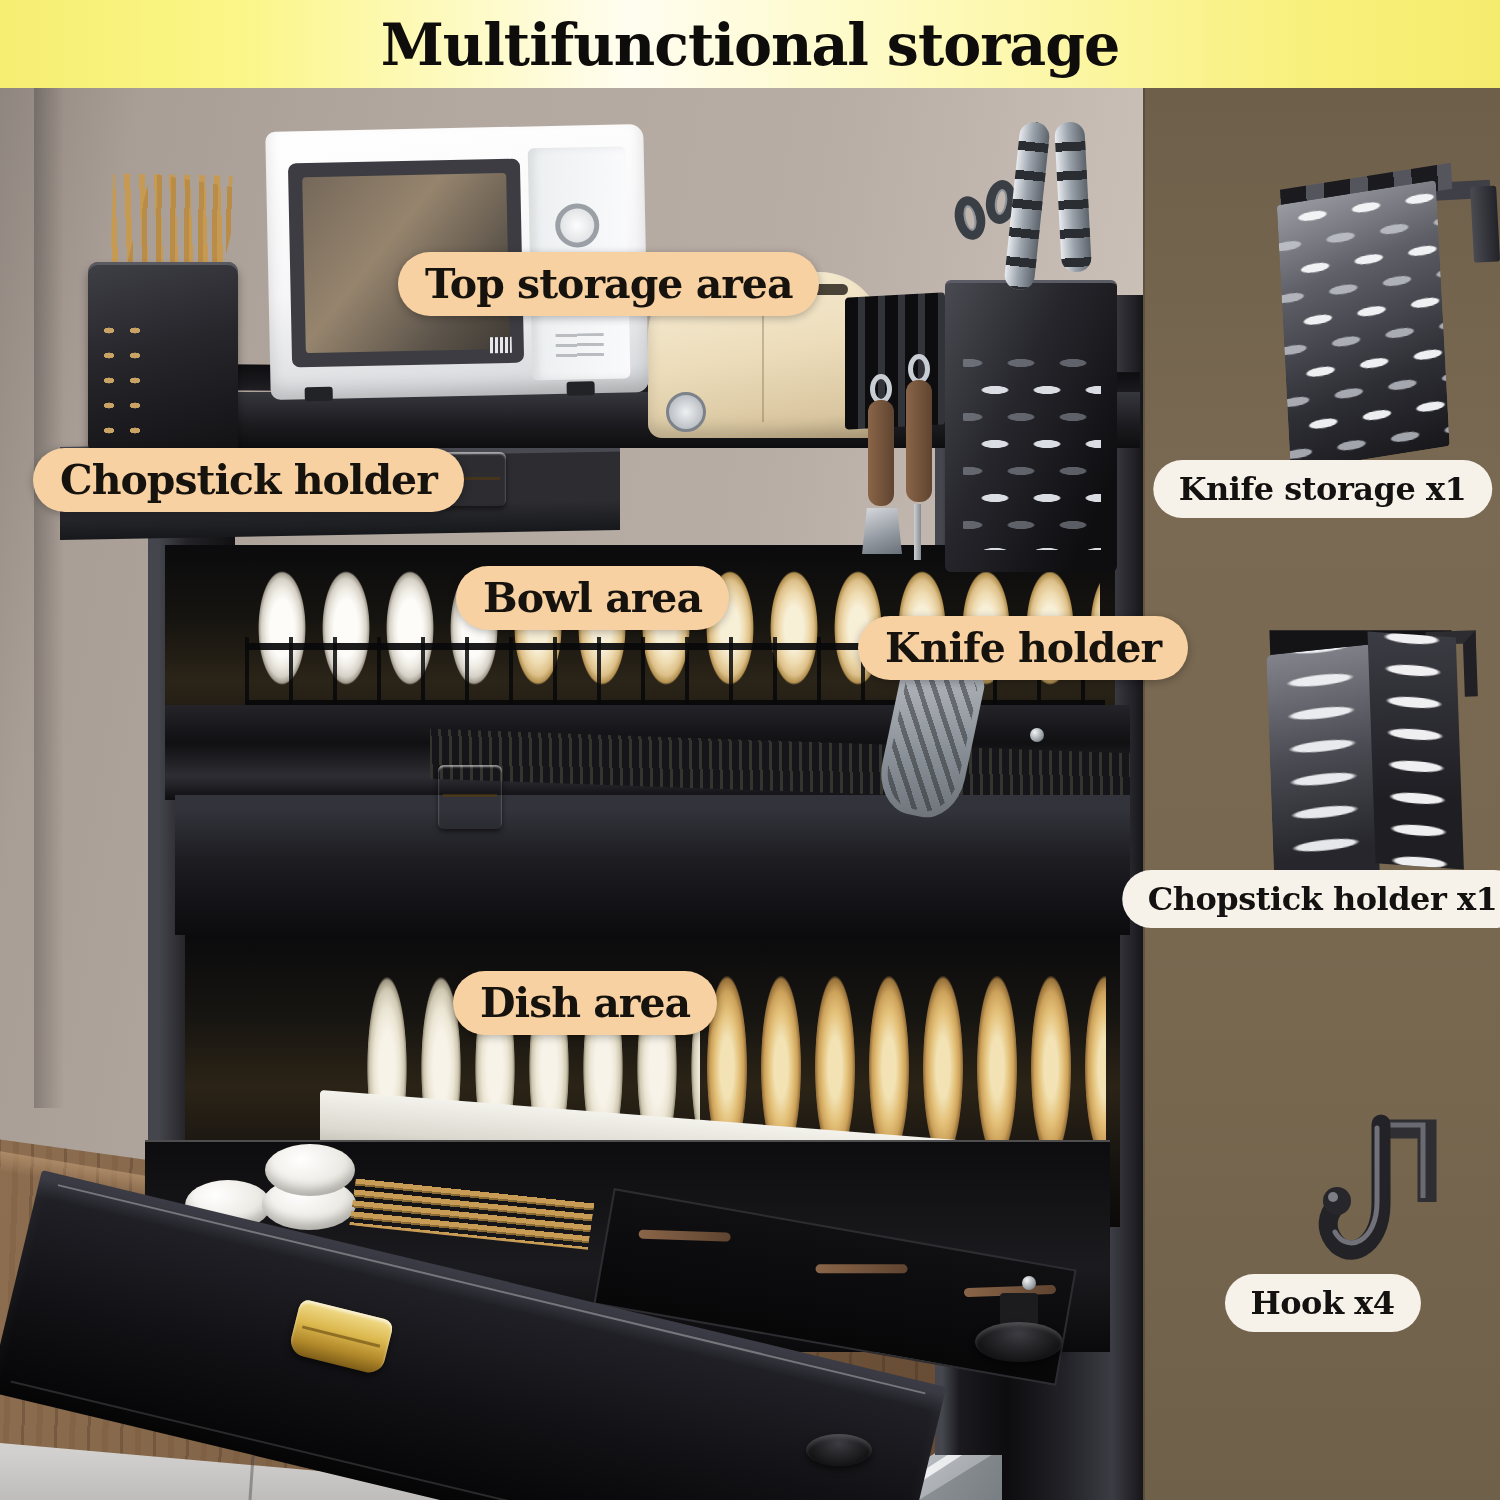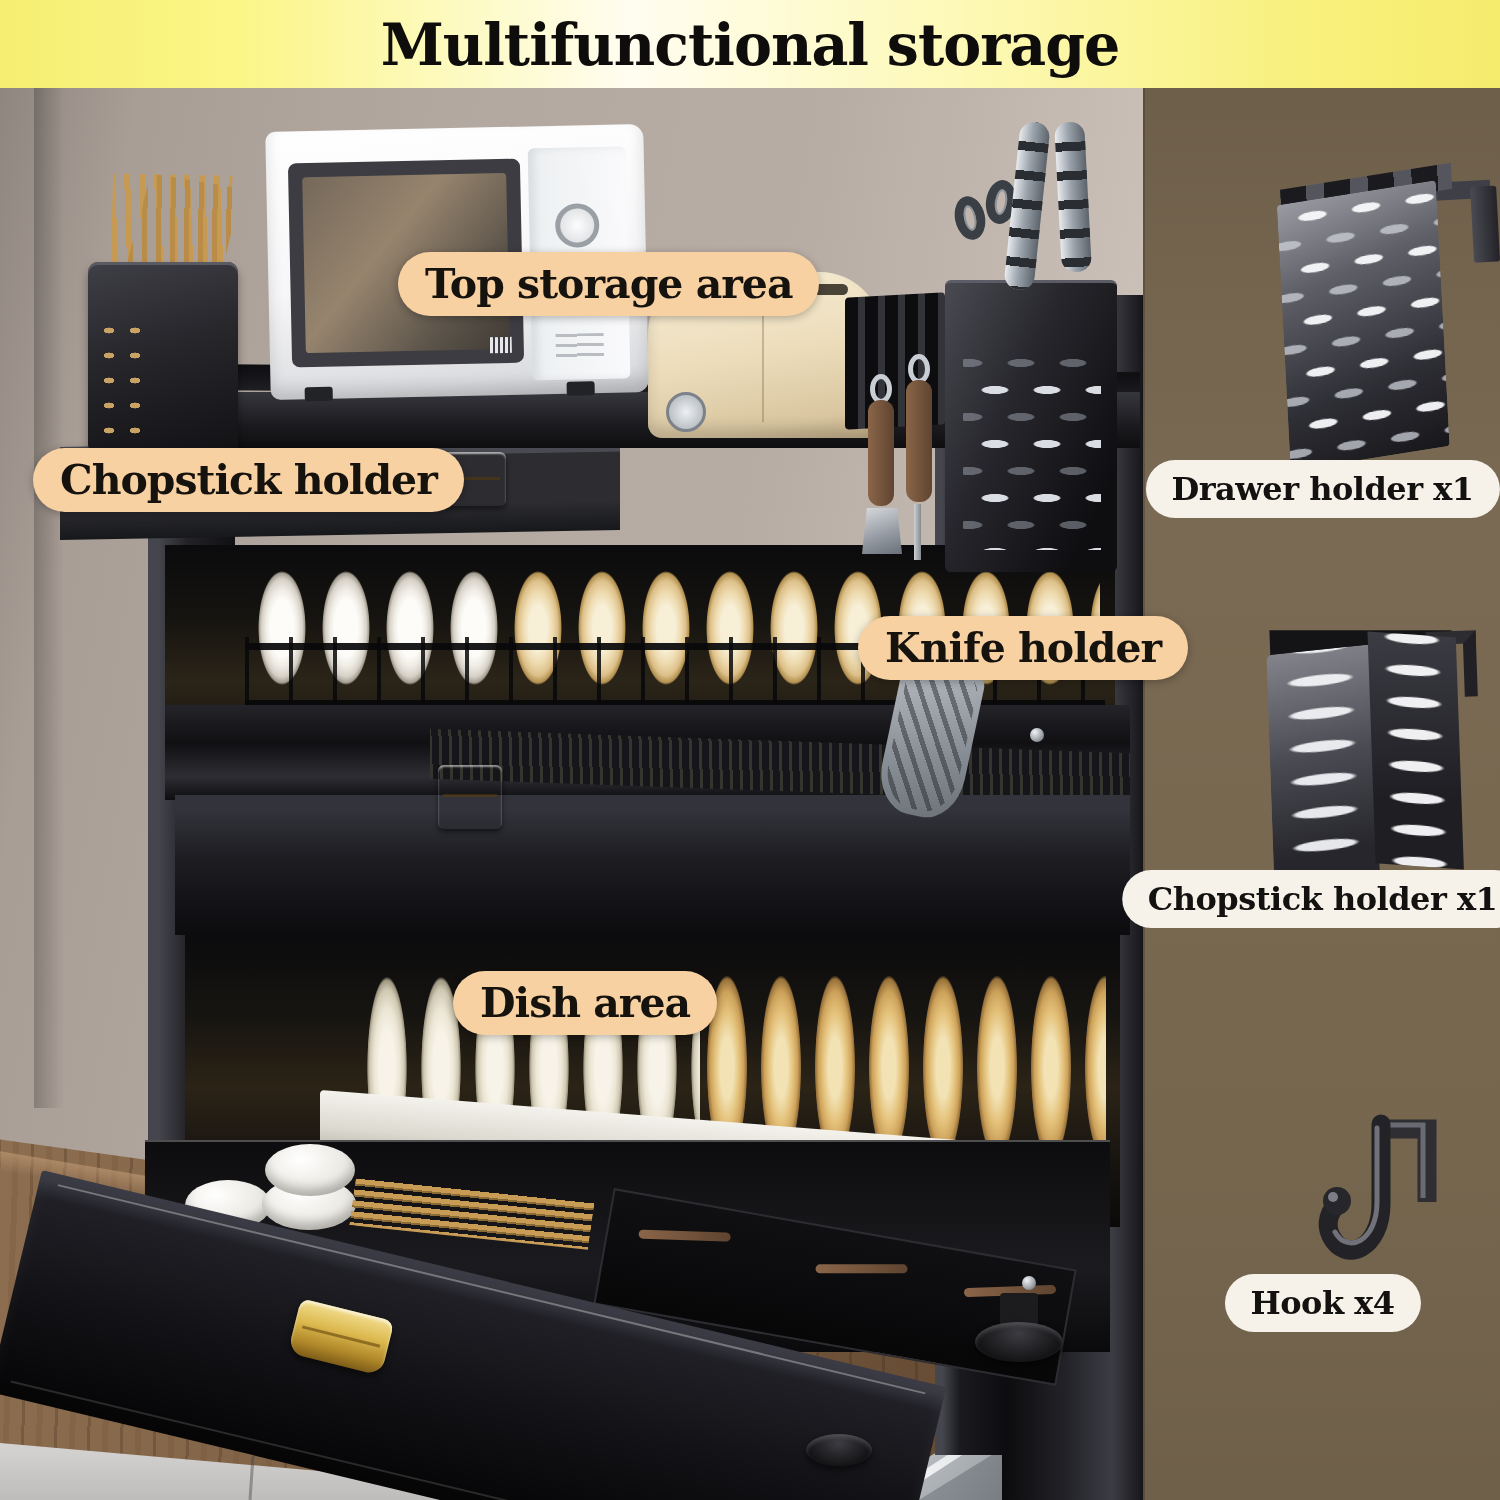--- a/index.html
+++ b/index.html
@@ -382,21 +382,21 @@
     <div class="spatula"></div>
   </div>
 
   <aside class="sidebar">
     <figure class="kh-fig">
       <div class="kh-rail"></div>
       <div class="kh-bracket"></div>
       <div class="kh-top"></div>
       <div class="kh-face"></div>
     </figure>
-    <div class="pill pill-knife">Drawer holder x1</div>
+    <div class="pill pill-knife">Knife storage x1</div>
 
     <figure class="cs-fig">
       <div class="cs-top"></div>
       <div class="cs-hook"></div>
       <div class="cs-left"></div>
       <div class="cs-right"></div>
     </figure>
     <div class="pill pill-chop">Chopstick holder x1</div>
 
     <figure class="hook-fig">
@@ -407,16 +407,17 @@
         <path d="M92 24 V98 C92 138 62 150 50 128" fill="none" stroke="#71717a" stroke-width="5" stroke-linecap="round"></path>
         <circle cx="52" cy="97" r="14" fill="#26262b"></circle>
         <circle cx="48" cy="93" r="5" fill="#7d7d86"></circle>
       </svg>
     </figure>
     <div class="pill pill-hook">Hook x4</div>
   </aside>
 
   <div class="callout" style="left:398px;top:252px;">Top storage area</div>
   <div class="callout" style="left:33px;top:448px;text-align:center;">Chopstick holder</div>
+  <div class="callout" style="left:456px;top:566px;">Bowl area</div>
   <div class="callout" style="left:858px;top:616px;">Knife holder</div>
   <div class="callout" style="left:453px;top:971px;">Dish area</div>
 
 </div>
 
 </body></html>

